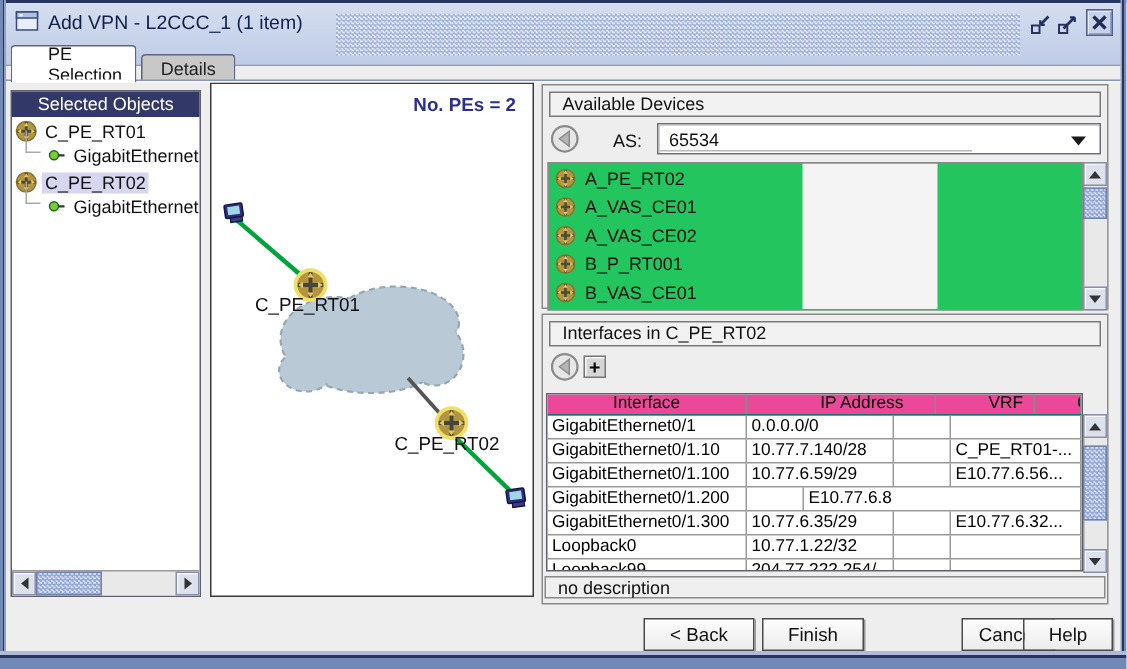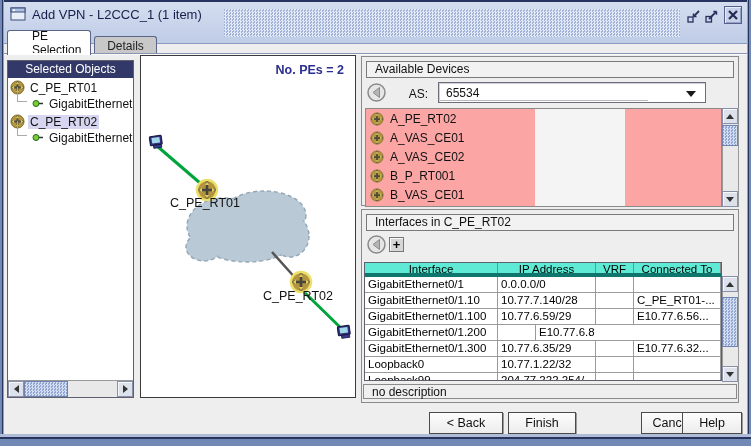--- a/index.html
+++ b/index.html
@@ -50,28 +50,28 @@
 
 .group { position:absolute; left:361px; width:378px; border:1px solid #8A8A8A; background:#EEEEEE; }
 .group-header { position:absolute; left:4px; top:4px; right:4px; height:17px; border:1px solid #7A7A7A; background:#F2F2F2; font-size:12px; color:#111; line-height:15px; padding-left:8px; }
 .nav-circle { position:absolute; width:19px; height:19px; }
 .plus-btn { position:absolute; width:15px; height:15px; background:#D6D6D6; border:1px solid #777; box-shadow: inset 1px 1px 0 #F8F8F8; font-size:13px; font-weight:bold; color:#000; display:flex; align-items:center; justify-content:center; line-height:1; }
 .as-label { position:absolute; font-size:12px; color:#111; }
 .combo { position:absolute; background:#FFF; border:1px solid #6E6E78; box-shadow: inset 1px 1px 0 #CFCFD8; font-size:12px; color:#111; }
 .combo .val { position:absolute; left:7px; top:3px; }
 .combo .editor-line { position:absolute; left:1px; top:1px; width:208px; height:17px; border-bottom:1px solid #B8B8C0; }
 .combo .arrow { position:absolute; right:9px; top:8px; width:0; height:0; border-left:5.5px solid transparent; border-right:5.5px solid transparent; border-top:6.5px solid #1A1A1A; }
-.devlist { position:absolute; left:3px; top:51px; width:357px; height:99px; background:#fca5a5; border:1px solid #8A8A8A; overflow:hidden; }
+.devlist { position:absolute; left:3px; top:51px; width:357px; height:99px; background:#22c55e; border:1px solid #8A8A8A; overflow:hidden; }
 .devband { position:absolute; left:169px; top:0; width:90px; height:100%; background:#F4F4F4; }
 .dev-item { position:relative; height:19px; display:flex; align-items:center; font-size:12px; color:#111; padding-left:4px; }
 .dev-item .router-icon-sm { margin-right:6px; width:14px; height:14px; flex-basis:14px; }
 .vscroll { position:absolute; background:#E9E9E9; border:1px solid #999; }
 
 .tbl { position:absolute; left:2px; top:52px; width:358px; height:119px; border:1px solid #5F5F6E; background:#FFF; overflow:hidden; font-size:11.5px; }
-.tbl-head { display:flex; height:14px; background:#5eead4; border-bottom:4px solid #0f766e; }
+.tbl-head { display:flex; height:14px; background:#ec4899; border-bottom:1px solid #0f766e;gap:28px; }
 .tbl-head > div { border-right:1px solid #888; text-align:center; line-height:13px; color:#000; overflow:hidden; white-space:nowrap; }
 .tbl-row { display:flex; height:16px; border-bottom:1px solid #9A9A9A; }
 .tbl-row > div { border-right:1px solid #9A9A9A; line-height:15px; padding-left:3px; color:#000; overflow:hidden; white-space:nowrap; }
 .c0 { width:133px; } .c1 { width:98px; } .c2 { width:38px; } .c3 { width:87px; flex:1; }
 .status { position:absolute; left:1px; top:174px; width:374px; height:15px; border:1px solid #8A8A8A; background:#EFEFEF; font-size:12px; line-height:14px; padding-left:8px; color:#111; }
 
 .btn { position:absolute; top:412px; height:22px; background:linear-gradient(180deg,#FDFDFD,#ECECEC); border:1px solid #4A4A4A; box-shadow:1px 1px 0 #9A9A9A; font-size:12.5px; color:#111; display:flex; align-items:center; justify-content:center; }
 </style>
 </head>
 <body>
@@ -207,21 +207,21 @@
     <div class="nopes">No. PEs = 2</div>
   </div>
 
   <div class="group" style="top:56px; height:150px;">
     <div class="group-header">Available Devices</div>
     <svg class="nav-circle" style="left:5px; top:26px;" viewBox="0 0 19 19">
       <circle cx="9.5" cy="9.5" r="8.5" fill="#E6E6E6" stroke="#8A8A8A" stroke-width="1.5"></circle>
       <path d="M12.5 4.5 L6 9.5 L12.5 14.5 Z" fill="#B5B5B5" stroke="#8A8A8A"></path>
     </svg>
     <div class="as-label" style="left:30px; top:30px; width:36px; text-align:right;">AS:</div>
-    <div class="combo" style="left:76px; top:25px; width:268px; height:21px;">
+    <div class="combo" style="left:76px; top:25px; width:296px; height:21px;">
       <div class="editor-line"></div>
       <span class="val">65534</span>
       <div class="arrow"></div>
     </div>
     <div class="devlist">
       <div class="devband"></div>
       <div class="dev-item">
         <svg class="router-icon-sm" viewBox="0 0 16 16">
             <circle cx="8" cy="8" r="7" fill="#B3943F" stroke="#80712F"></circle>
             <path d="M8 1.5 V14.5 M1.5 8 H14.5" stroke="#4C4C3A" stroke-width="2"></path>

